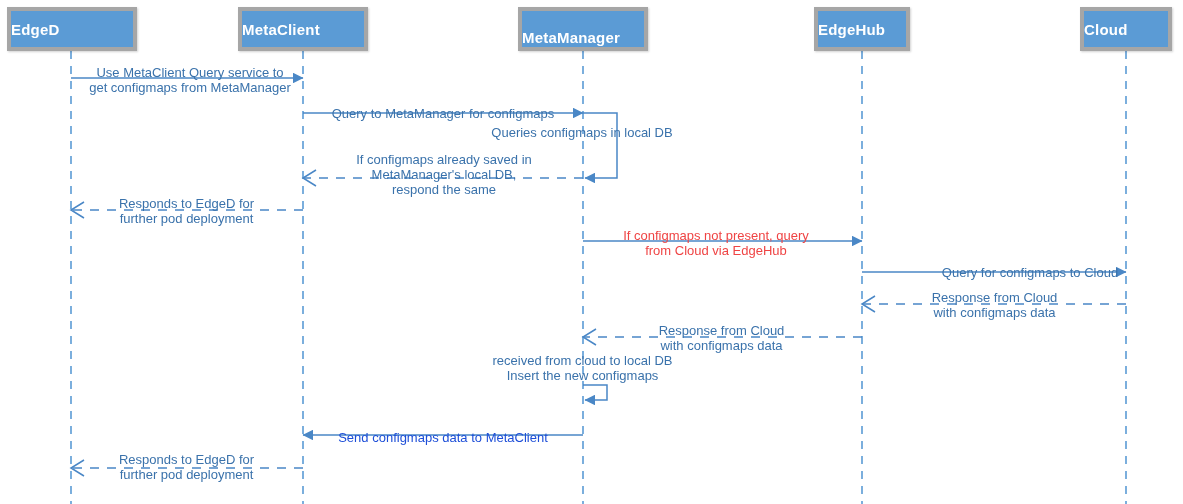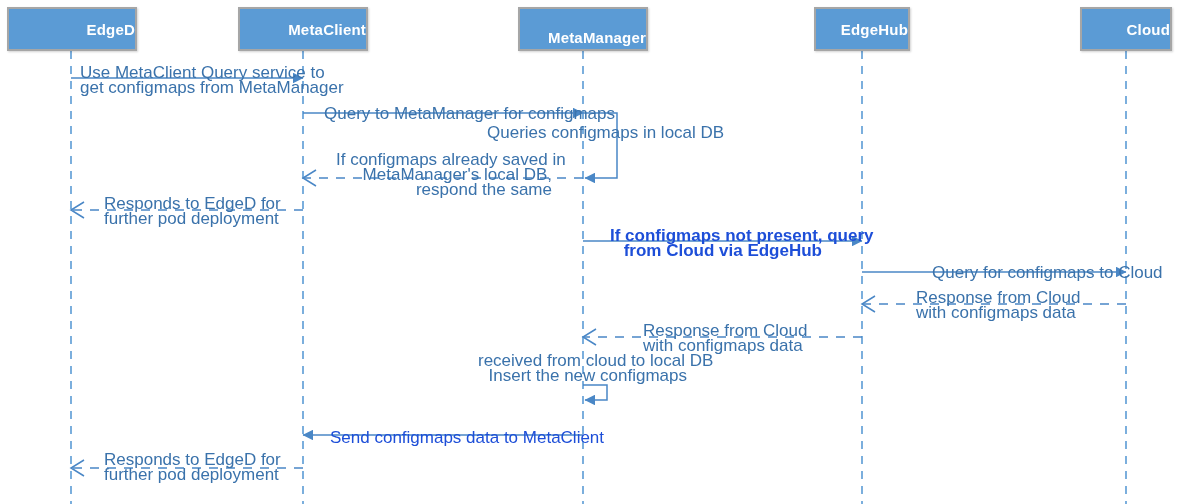--- a/index.html
+++ b/index.html
@@ -20,40 +20,40 @@
   svg#diagram {
     position: absolute;
     left: 0;
     top: 0;
     width: 1183px;
     height: 504px;
   }
   .actor-box {
     position: absolute;
     background: #5b9bd5;
-    border: 2px solid #0f172a;
+    border: 4px solid #0f172a;
     box-sizing: border-box;
     display: flex;
     align-items: center;
-    justify-content: flex-end;
+    justify-content: flex-start;
     box-shadow: 1px 1px 2px rgba(0,0,0,0.18);
   }
   .actor-label {
     color: #ffffff;
     font-weight: bold;
     font-size: 15px;
     letter-spacing: 0.2px;
     white-space: nowrap;
   }
   .msg-label {
     position: absolute;
     color: #3a72ab;
-    font-size: 17px;
+    font-size: 13px;
     line-height: 15px;
-    text-align: right;
+    text-align: center;
     white-space: pre;
     background: transparent;
   }
 </style>
 </head>
 <body>
 
 <div id="canvas">
 
   <svg id="diagram" viewBox="0 0 1183 504" xmlns="http://www.w3.org/2000/svg">
@@ -112,21 +112,21 @@
       <div class="actor-box" style="left: 1080px; top: 7px; width: 92px; height: 44px; background: rgb(91, 155, 213); border-color: rgb(166, 166, 166);">
         <span class="actor-label" style="color: rgb(255, 255, 255);">Cloud</span>
       </div>
     </div>
   <div id="labels">
       <div class="msg-label" style="left: 80px; top: 65px; width: 220px; color: rgb(58, 114, 171);"><div>Use MetaClient Query service to</div><div>get configmaps from MetaManager</div></div>
       <div class="msg-label" style="left: 324px; top: 106px; width: 238px; color: rgb(58, 114, 171);"><div>Query to MetaManager for configmaps</div></div>
       <div class="msg-label" style="left: 487px; top: 125px; width: 190px; color: rgb(58, 114, 171);"><div>Queries configmaps in local DB</div></div>
       <div class="msg-label" style="left: 336px; top: 152px; width: 216px; color: rgb(58, 114, 171);"><div>If configmaps already saved in</div><div>MetaManager's local DB,</div><div>respond the same</div></div>
       <div class="msg-label" style="left: 104px; top: 196px; width: 165px; color: rgb(58, 114, 171);"><div>Responds to EdgeD for</div><div>further pod deployment</div></div>
-      <div class="msg-label" style="left: 610px; top: 228px; width: 212px; color: #1d4ed8; font-weight: bold;"><div>If configmaps not present, query</div><div>from Cloud via EdgeHub</div></div>
+      <div class="msg-label" style="left: 610px; top: 228px; width: 212px; color: #ef4444;"><div>If configmaps not present, query</div><div>from Cloud via EdgeHub</div></div>
       <div class="msg-label" style="left: 932px; top: 265px; width: 196px; color: rgb(58, 114, 171);"><div>Query for configmaps to Cloud</div></div>
       <div class="msg-label" style="left: 916px; top: 290px; width: 157px; color: rgb(58, 114, 171);"><div>Response from Cloud</div><div>with configmaps data</div></div>
       <div class="msg-label" style="left: 643px; top: 323px; width: 157px; color: rgb(58, 114, 171);"><div>Response from Cloud</div><div>with configmaps data</div></div>
       <div class="msg-label" style="left: 478px; top: 353px; width: 209px; color: rgb(58, 114, 171);"><div>received from cloud to local DB</div><div>Insert the new configmaps</div></div>
       <div class="msg-label" style="left: 330px; top: 430px; width: 226px; color: #1d4ed8;"><div>Send configmaps data to MetaClient</div></div>
       <div class="msg-label" style="left: 104px; top: 452px; width: 165px; color: rgb(58, 114, 171);"><div>Responds to EdgeD for</div><div>further pod deployment</div></div>
     </div>
 
 </div>
 

